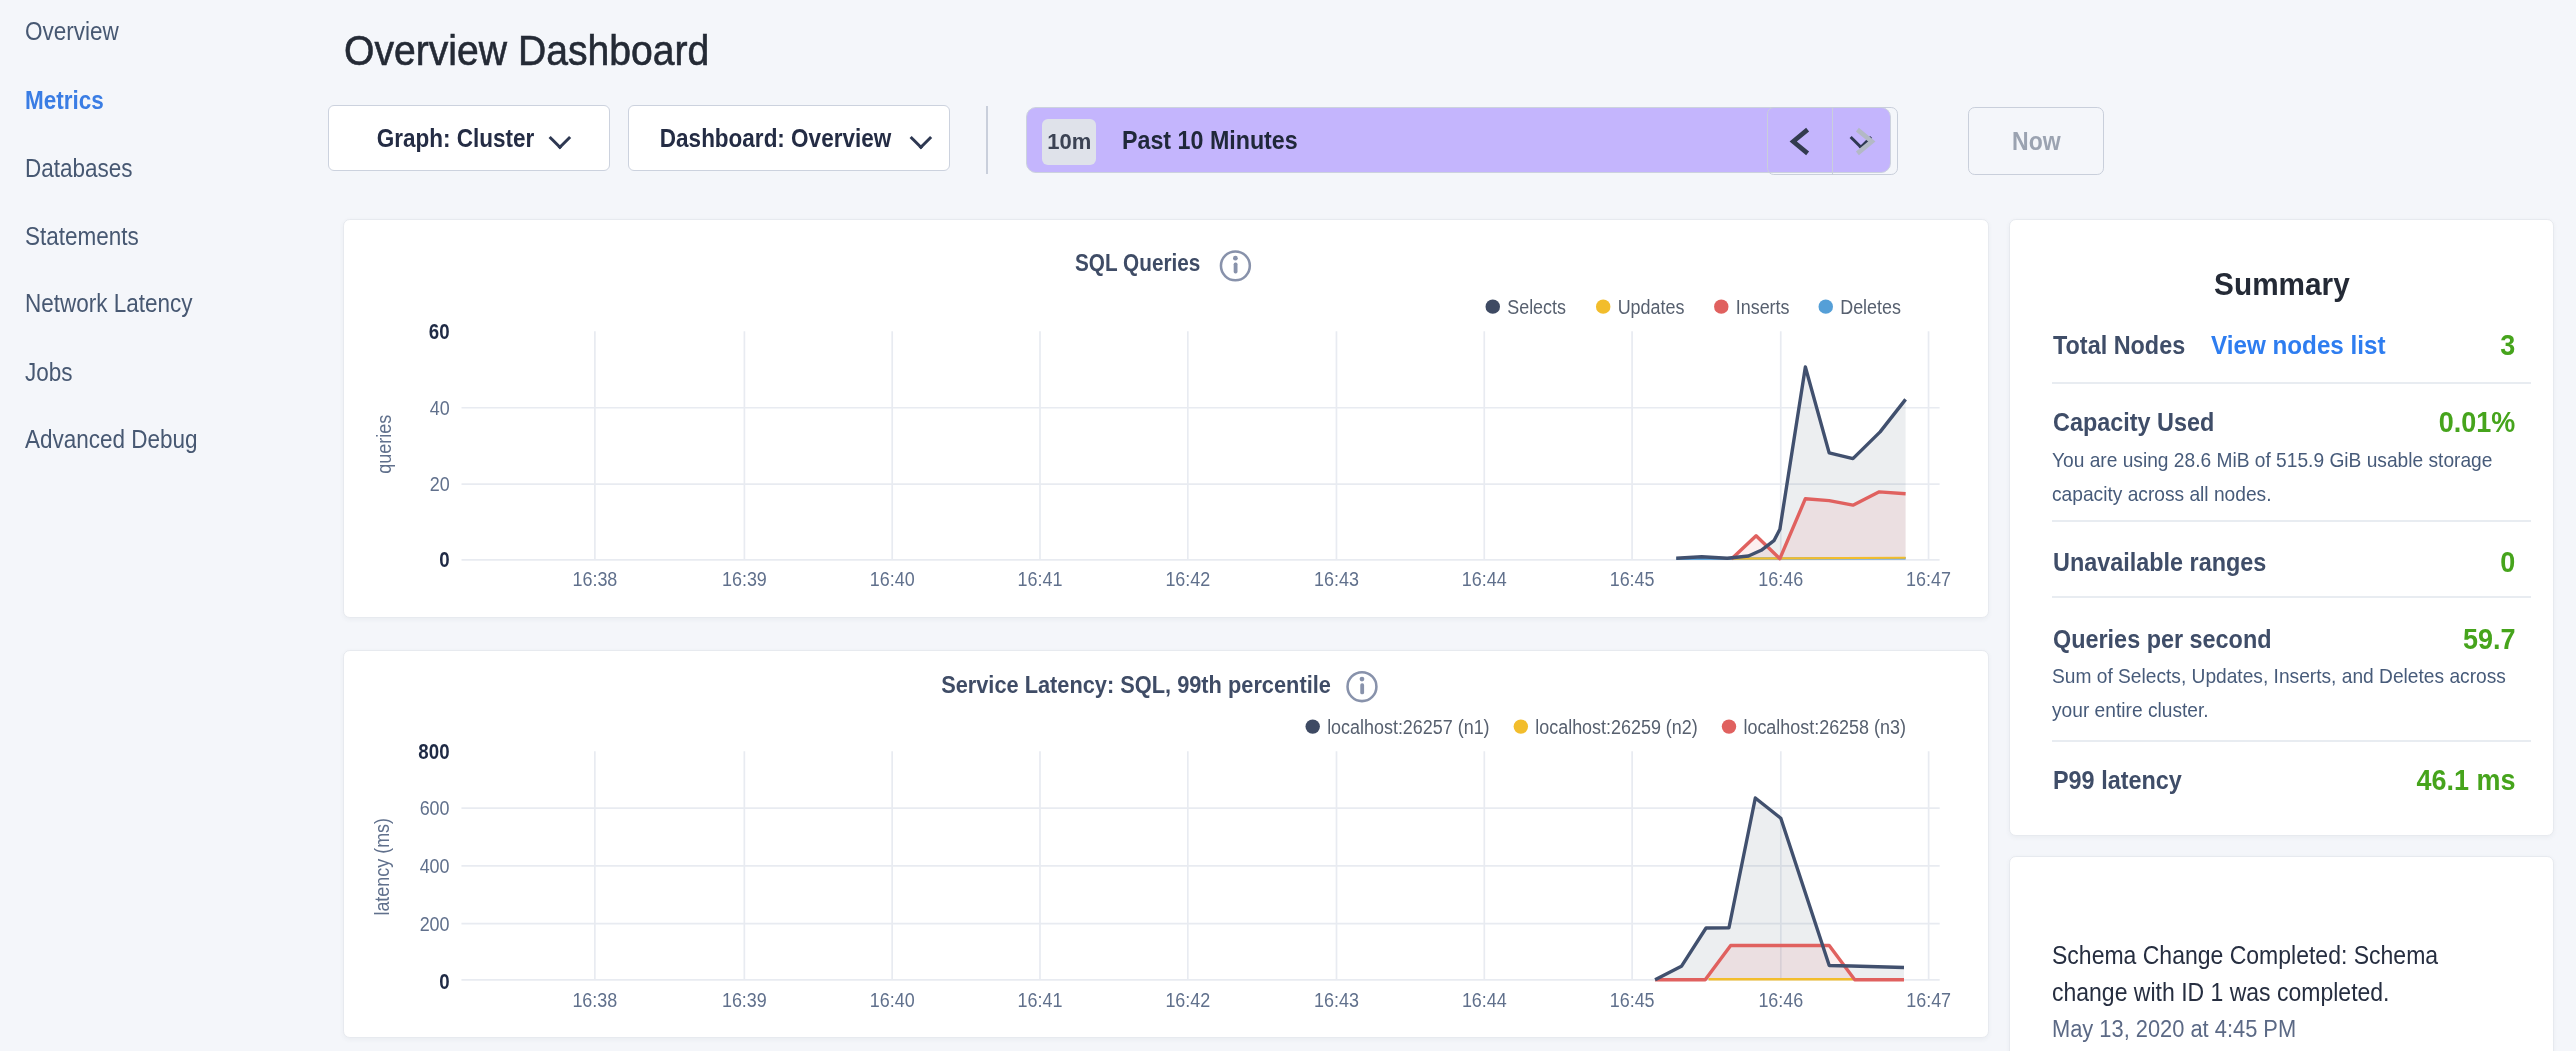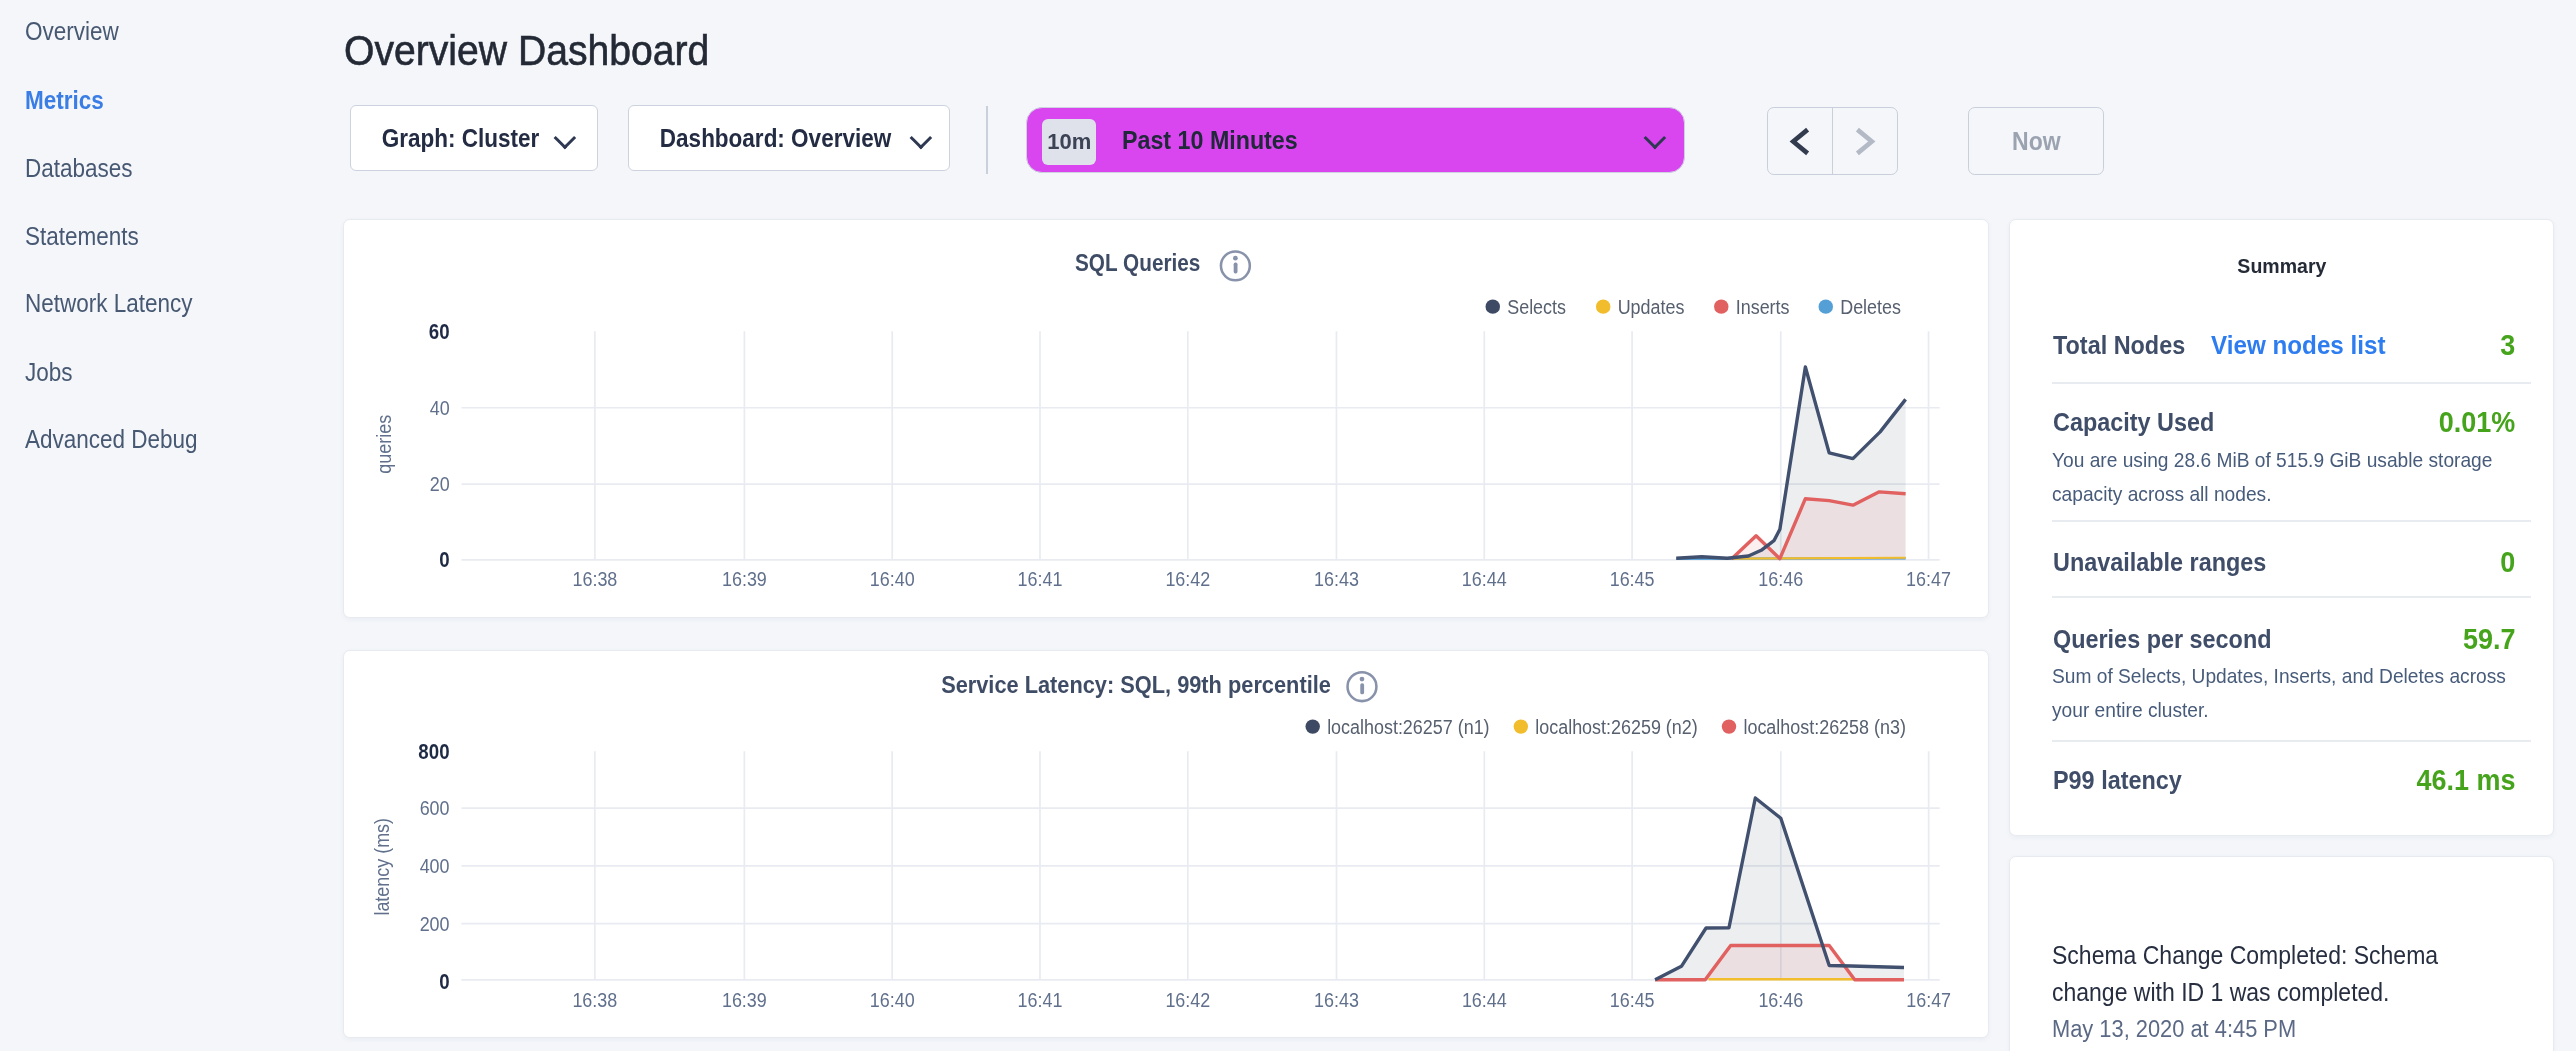--- a/index.html
+++ b/index.html
@@ -6,56 +6,56 @@
 html,body { width:2576px; height:1051px; overflow:hidden; background:#f4f6fa; font-family:"Liberation Sans", sans-serif; }
 .navitem { position:absolute; left:25px; white-space:nowrap; font-size:25px; color:#475872; transform:scaleX(0.90) translateY(-50%); transform-origin:left top; }
 .navitem.active { color:#3a7de4; font-weight:bold; }
 h1.pagetitle { position:absolute; left:344px; top:29px; font-size:43px; line-height:43px; font-weight:normal; color:#242a35; -webkit-text-stroke:0.6px #242a35; white-space:nowrap; transform:scaleX(0.91); transform-origin:left top; }
 
 .ctl { position:absolute; top:105px; height:66px; background:#fff; border:1.7px solid #ccd2de; border-radius:6px; display:flex; align-items:center; justify-content:center; }
 .ctl .lbl { font-size:25px; font-weight:bold; color:#242c44; white-space:nowrap; transform:scaleX(0.90); }
 .chev { display:inline-block; width:20.4px; height:20.4px; position:relative; }
 .chev:after { content:""; position:absolute; left:1.7px; top:2.6px; width:12.8px; height:12.8px; border-right:3.4px solid #2e3852; border-bottom:3.4px solid #2e3852; transform:rotate(45deg); }
 .vdivider { position:absolute; left:986px; top:106px; width:1.7px; height:68px; background:#c9cfdb; }
-.timebox { position:absolute; left:1026px; top:107px; width:659px; height:66px; background:#d946ef; border:1.7px solid #ccd2de; border-radius:16px; }
+.timebox { position:absolute; left:1026px; top:107px; width:865px; height:66px; background:#c4b5fd; border:1.7px solid #ccd2de; border-radius:10px; }
 .badge10m { position:absolute; left:15.3px; top:11px; width:54px; height:46px; background:#dfe2ea; border-radius:6px; display:flex; align-items:center; justify-content:center; font-size:22px; font-weight:bold; color:#3c4354; }
 .timetext { position:absolute; left:95px; top:50%; transform:translateY(-50%) scaleX(0.93); transform-origin:left center; font-size:25px; font-weight:bold; color:#20283a; white-space:nowrap; }
 .timechev { position:absolute; right:18.7px; top:19.6px; }
 .arrowgrp { position:absolute; left:1767px; top:107px; width:131px; height:68px; border:1.7px solid #c9cfdb; border-radius:6.8px; display:flex; }
 .arrowgrp .half { flex:1; display:flex; align-items:center; justify-content:center; }
 .arrowgrp .half:first-child { border-right:1.7px solid #c9cfdb; }
 .nowbtn { position:absolute; left:1968px; top:107px; width:136px; height:68px; border:1.7px solid #c9cfdb; border-radius:6.8px; display:flex; align-items:center; justify-content:center; }
 .nowbtn span { font-size:25px; font-weight:bold; color:#9ba3b1; transform:scaleX(0.92); }
 
 .card { position:absolute; background:#fff; border:1.7px solid #e7eaef; border-radius:6.8px; box-shadow:0 1.7px 4.3px rgba(60,70,90,0.05); }
 #chart1 { left:343px; top:219px; width:1646px; height:399px; }
 #chart2 { left:343px; top:650px; width:1646px; height:388px; }
 #summary { left:2009px; top:219px; width:545px; height:617px; }
 #events { left:2009px; top:856px; width:545px; height:323px; }
 
-.cardtitle { position:absolute; left:0; width:100%; text-align:center; font-size:21px; font-weight:bold; color:#242a36; }
+.cardtitle { position:absolute; left:0; width:100%; text-align:center; font-size:32px; font-weight:bold; color:#242a36;margin-top:12px; }
 .cardtitle span { display:inline-block; transform:scaleX(0.93); }
 .srow-label { position:absolute; left:43px; font-size:26px; font-weight:bold; color:#3f4d68; white-space:nowrap; transform:scaleX(0.90) translateY(-50%); transform-origin:left top; }
 .srow-value { position:absolute; right:38px; font-size:29px; font-weight:bold; color:#46a41c; white-space:nowrap; transform:scaleX(0.93) translateY(-50%); transform-origin:right top; }
 .sdivider { position:absolute; left:42px; width:479px; height:1.7px; background:#e8ecf1; }
 .sdesc { position:absolute; left:42px; width:493px; font-size:20.4px; color:#475b7a; line-height:34px; transform:scaleX(0.94); transform-origin:left top; }
 .slink { position:absolute; font-size:25.5px; font-weight:bold; color:#2e7df0; white-space:nowrap; transform:scaleX(0.95) translateY(-50%); transform-origin:left top; }
 </style>
 </head>
 <body>
 <div class="navitem" style="top:31px;">Overview</div>
 <div class="navitem active" style="top:100px;">Metrics</div>
 <div class="navitem" style="top:168px;">Databases</div>
 <div class="navitem" style="top:236px;">Statements</div>
 <div class="navitem" style="top:303px;">Network Latency</div>
 <div class="navitem" style="top:372px;">Jobs</div>
 <div class="navitem" style="top:439px;">Advanced Debug</div>
 <h1 class="pagetitle">Overview Dashboard</h1>
 
-<div class="ctl" style="left:350px; width:248px;"><span class="lbl">Graph: Cluster</span>&nbsp;&nbsp;<span class="chev"></span></div>
+<div class="ctl" style="left:328px; width:282px;"><span class="lbl">Graph: Cluster</span>&nbsp;&nbsp;<span class="chev"></span></div>
 <div class="ctl" style="left:628px; width:322px;"><span class="lbl">Dashboard: Overview</span>&nbsp;&nbsp;<span class="chev"></span></div>
 <div class="vdivider"></div>
 <div class="timebox">
   <span class="badge10m">10m</span>
   <span class="timetext">Past 10 Minutes</span>
   <span class="chev timechev"></span>
 </div>
 <div class="arrowgrp">
   <div class="half">
       <svg width="22" height="29" viewBox="0 0 26 34">

